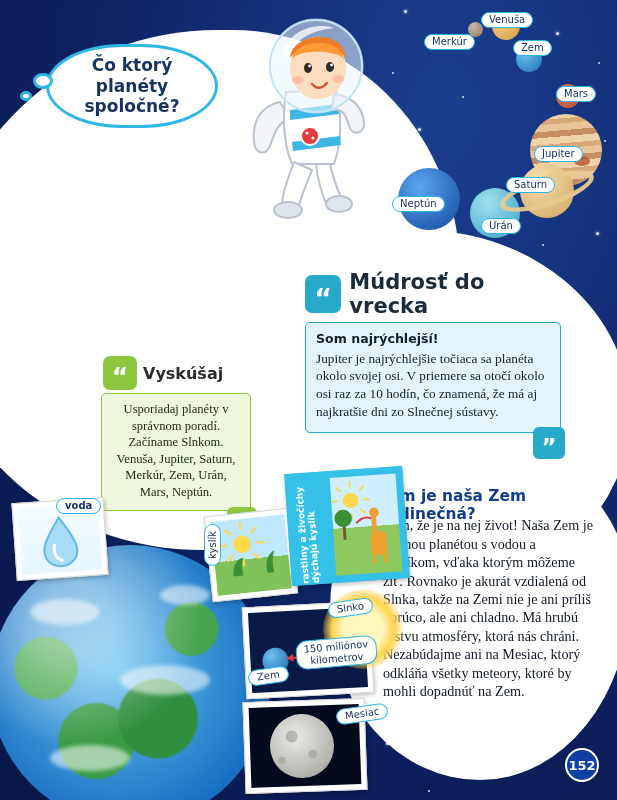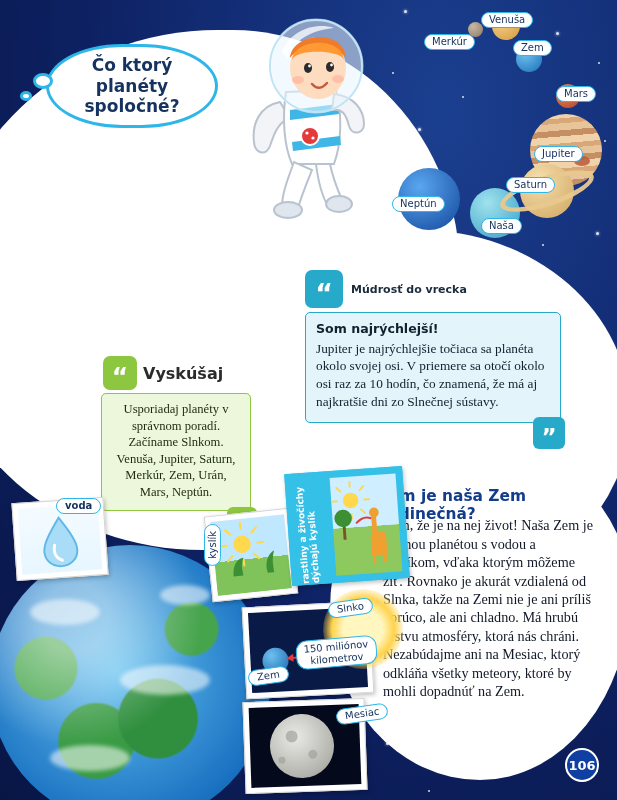--- a/index.html
+++ b/index.html
@@ -174,21 +174,21 @@
     background: #27a9c9;
     border-radius: 7px;
     display: flex; align-items: center; justify-content: center;
     color: #ffffff; font-size: 27px; font-weight: bold;
     font-family: "DejaVu Sans", sans-serif;
     padding-top: 9px;
   }
   #mudrost .title {
     font-family: "DejaVu Sans", sans-serif;
     font-weight: bold;
-    font-size: 11px;
+    font-size: 21px;
     color: #1b2b3a;
   }
   #mudrost .body {
     background: #e3f4fb;
     border: 1.5px solid #27a9c9;
     border-radius: 5px;
     padding: 8px 10px 12px 10px;
     font-size: 13.3px;
     line-height: 1.33;
     color: #10222e;
@@ -470,21 +470,21 @@
   <div class="planet" id="planet-jupiter">
     <div style="position:absolute;left:44px;top:42px;width:16px;height:10px;border-radius:50%;background:#b85a3a;opacity:.85;"></div>
   </div>
   <div class="planet-label" style="left:534px;top:146px;">Jupiter</div>
 
   <div id="saturn-ring"></div>
   <div class="planet" id="planet-saturn-body"></div>
   <div class="planet-label" style="left:506px;top:177px;">Saturn</div>
 
   <div class="planet" id="planet-uran"></div>
-  <div class="planet-label" style="left:481px;top:218px;">Naša</div>
+  <div class="planet-label" style="left:481px;top:218px;">Urán</div>
 
   <div class="planet" id="planet-neptun"></div>
   <div class="planet-label" style="left:392px;top:196px;">Neptún</div>
 
   <svg id="astronaut" viewBox="0 0 140 210">
 
     <g>
 
       <path d="M42 88 C20 92 14 112 16 128 C17 140 28 142 32 132 C36 120 40 108 52 104 Z" fill="#f2f4f7" stroke="#b9c3cf" stroke-width="2"></path>
 
@@ -649,15 +649,15 @@
   <div class="card" id="card-mesiac">
     <div class="inner">
       <div class="moon-disc" style="left:20px;top:8px;width:64px;height:64px;"></div>
       <div style="position:absolute;left:36px;top:24px;width:12px;height:12px;border-radius:50%;background:#a3a39d;opacity:.7;"></div>
       <div style="position:absolute;left:58px;top:44px;width:9px;height:9px;border-radius:50%;background:#a3a39d;opacity:.7;"></div>
       <div style="position:absolute;left:28px;top:50px;width:7px;height:7px;border-radius:50%;background:#a3a39d;opacity:.7;"></div>
     </div>
   </div>
   <div class="card-label rot" style="left:336px;top:706px;">Mesiac</div>
 
-  <div id="page-number">106</div>
+  <div id="page-number">152</div>
 
 </div>
 
 </body></html>

